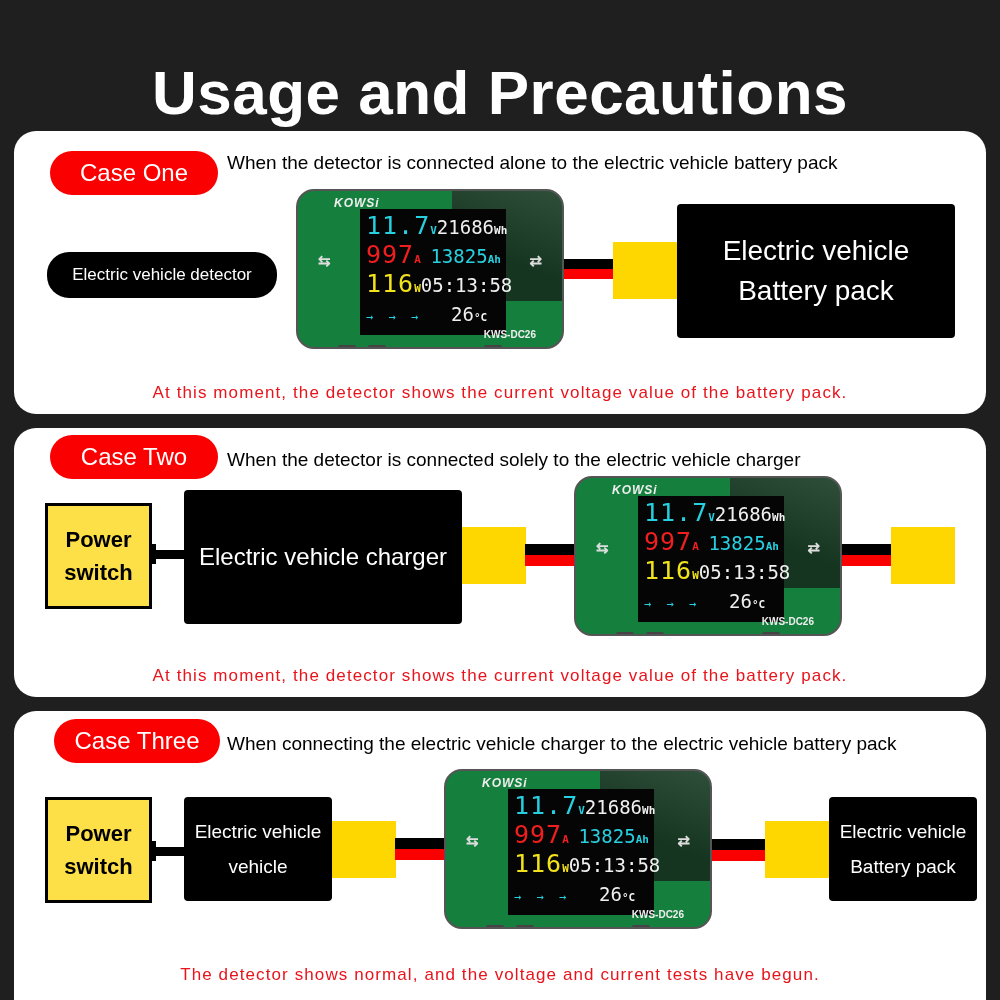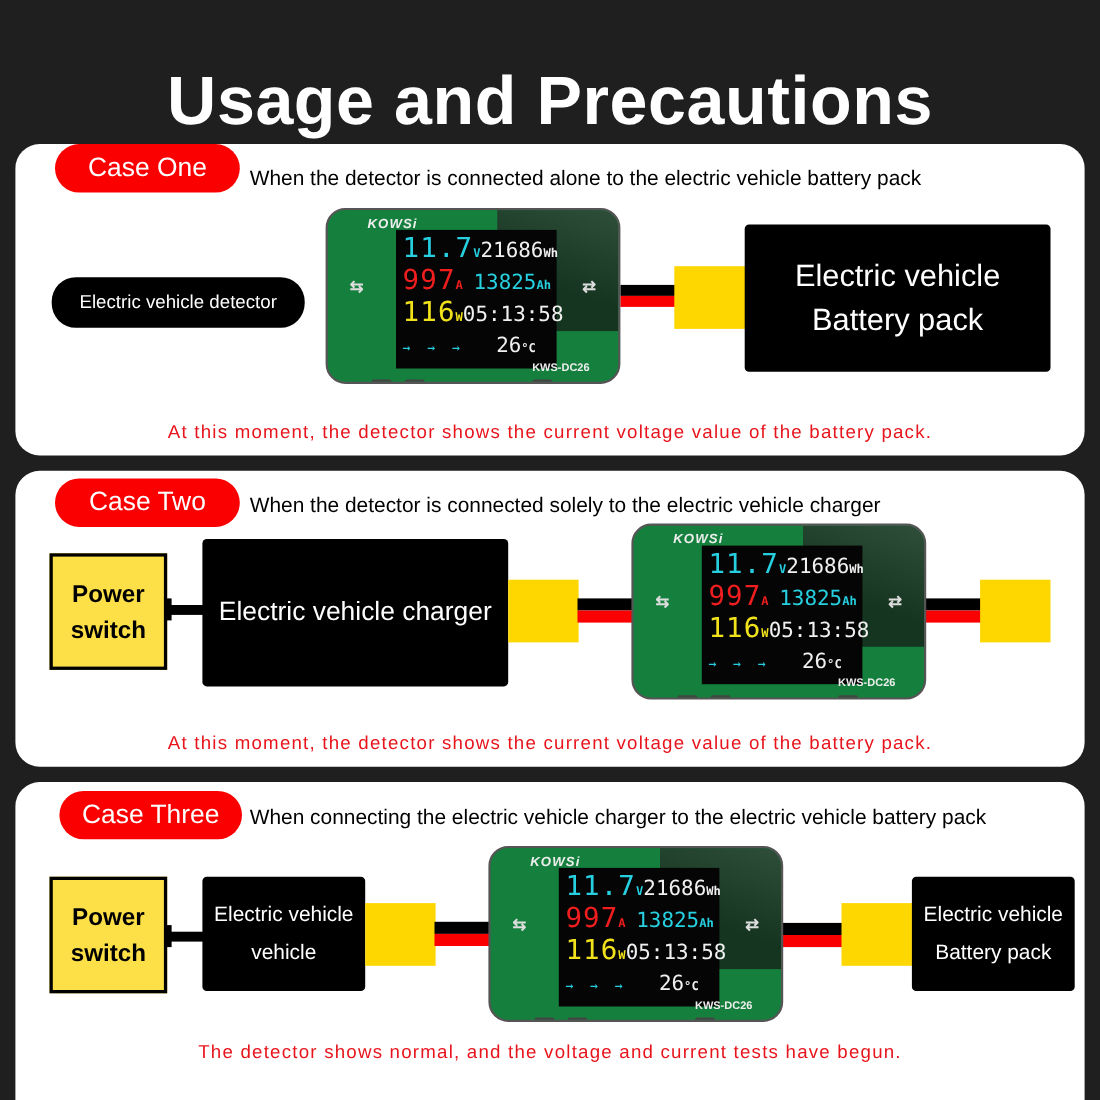--- a/index.html
+++ b/index.html
@@ -54,21 +54,21 @@
   .flow { font-size: 12px; color: #27d0e0; letter-spacing: 4px; }
   .arrows { position: absolute; top: 64px; color: #ddd; font-size: 15px; line-height: 11px; font-weight: 700; }
   .feet { position: absolute; bottom: -2px; width: 18px; height: 4px; background: #444; border-radius: 2px; }
 </style>
 </head>
 <body>
 
 <div class="title">Usage and Precautions</div>
 
 <div class="card card1">
-  <div class="pill" style="left:36px;top:0;width:168px;">Case One</div>
+  <div class="pill" style="left:36px;top:20px;width:168px;">Case One</div>
   <div class="heading" style="left:213px;top:21px;">When the detector is connected alone to the electric vehicle battery pack</div>
 
   <div class="detector-label" style="left:33px;top:121px;width:230px;height:46px;">Electric vehicle detector</div>
 
   <div class="wire-black" style="left:550px;top:128px;width:50px;height:10px;"></div>
   <div class="wire-red" style="left:550px;top:138px;width:50px;height:10px;"></div>
   <div class="plug" style="left:599px;top:111px;width:65px;height:57px;"></div>
 
   <div class="blackbox" style="left:663px;top:73px;width:278px;height:134px;font-size:28px;line-height:40px;flex-direction:column;">
     <div>Electric vehicle</div>
@@ -172,14 +172,14 @@
       <div class="row" style="top:31px;"><span class="big red">997</span><span class="unit red">A</span> <span class="mid cyan">13825</span><span class="unit cyan">Ah</span></div>
       <div class="row" style="top:60px;"><span class="big yellow">116</span><span class="unit yellow">W</span><span class="mid white">05:13:58</span></div>
       <div class="row" style="top:94px;"><span class="flow">→ → →</span>&nbsp;&nbsp;&nbsp;<span class="mid white">26</span><span class="unit white">°C</span></div>
     </div>
     <div class="model">KWS-DC26</div>
     <div class="feet" style="left:40px;"></div>
       <div class="feet" style="left:70px;"></div>
       <div class="feet" style="right:60px;"></div>
   </div>
 
-  <div class="note" style="top:236px;">The detector shows normal, and the voltage and current tests have begun.</div>
+  <div class="note" style="top:254px;">The detector shows normal, and the voltage and current tests have begun.</div>
 </div>
 
 </body></html>

